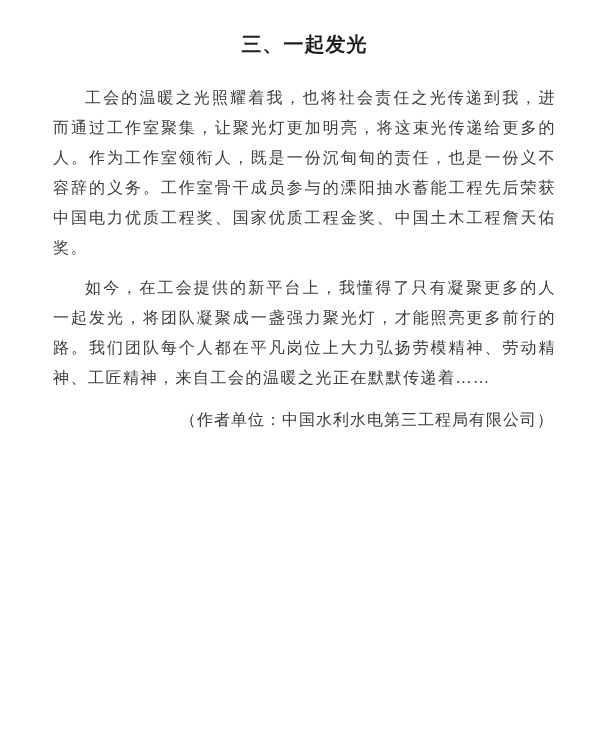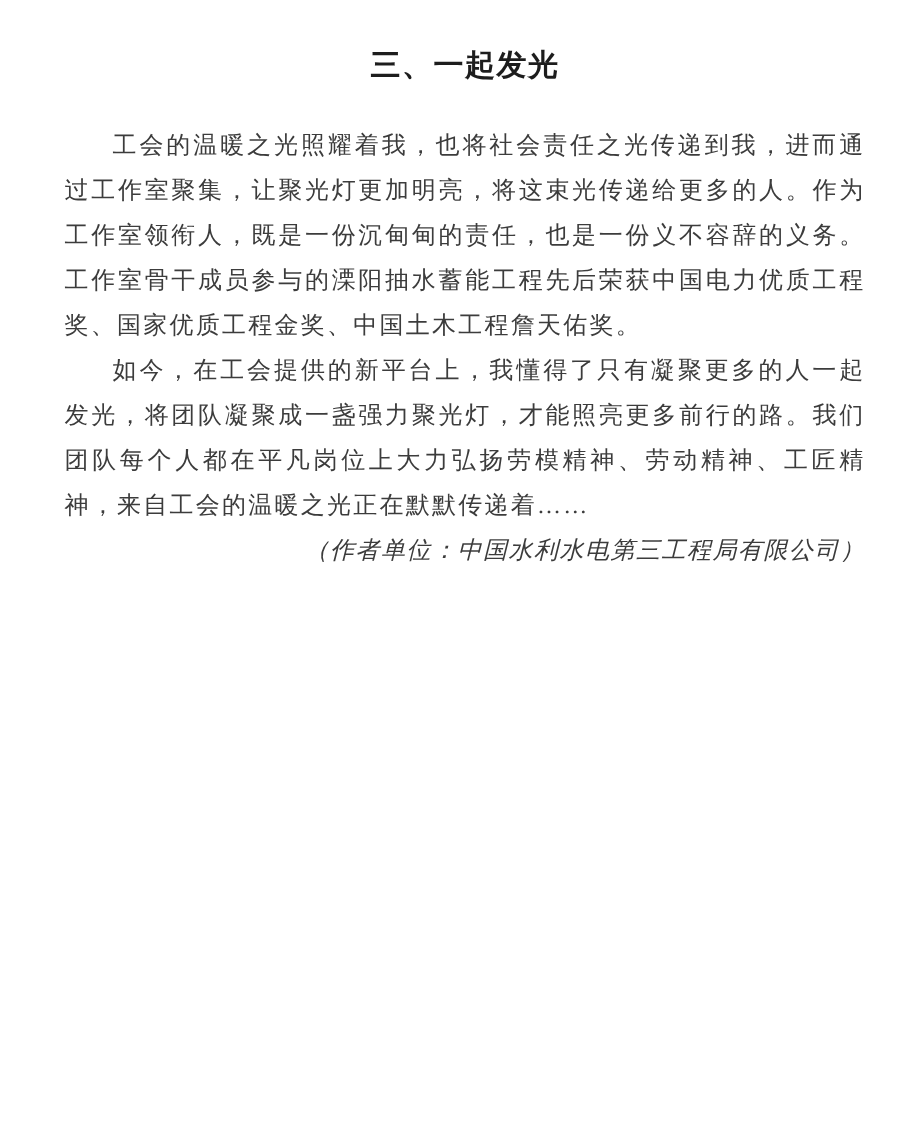--- a/index.html
+++ b/index.html
@@ -9,51 +9,50 @@
     body {
       width: 607px;
       height: 754px;
       background: #ffffff;
       overflow: hidden;
     }
     .page {
       box-sizing: border-box;
       width: 607px;
       height: 580px;
-      padding: 30px 30px 0 43px;
+      padding: 30px 41px 0 43px;
       background: #ffffff;
     }
     .doc-title {
       margin: 0 0 25px 0;
       text-align: center;
       font-family: "Liberation Sans", "DejaVu Sans", sans-serif;
       font-weight: 700;
       font-size: 20px;
       line-height: 28px;
       color: #1d1d1d;
       letter-spacing: 1px;
     }
     .body-text p {
-      margin: 0;
+      margin: 10px;
       font-family: "Liberation Serif", "DejaVu Serif", serif;
       font-size: 16px;
       line-height: 30px;
       color: #3c3c3c;
       text-align: justify;
       text-indent: 2em;
       letter-spacing: 1.5px;
     }
     .author-line {
-      margin: 0;
+      margin: 12px;
       font-family: "Liberation Serif", "DejaVu Serif", serif;
       font-size: 16px;
       line-height: 30px;
       color: #3c3c3c;
       text-align: right;
-      font-style: italic;
       letter-spacing: 1px;
     }
   </style>
 </head>
 <body>
 
 <div class="page">
   <h1 class="doc-title">三、一起发光</h1>
 
   <div class="body-text">

